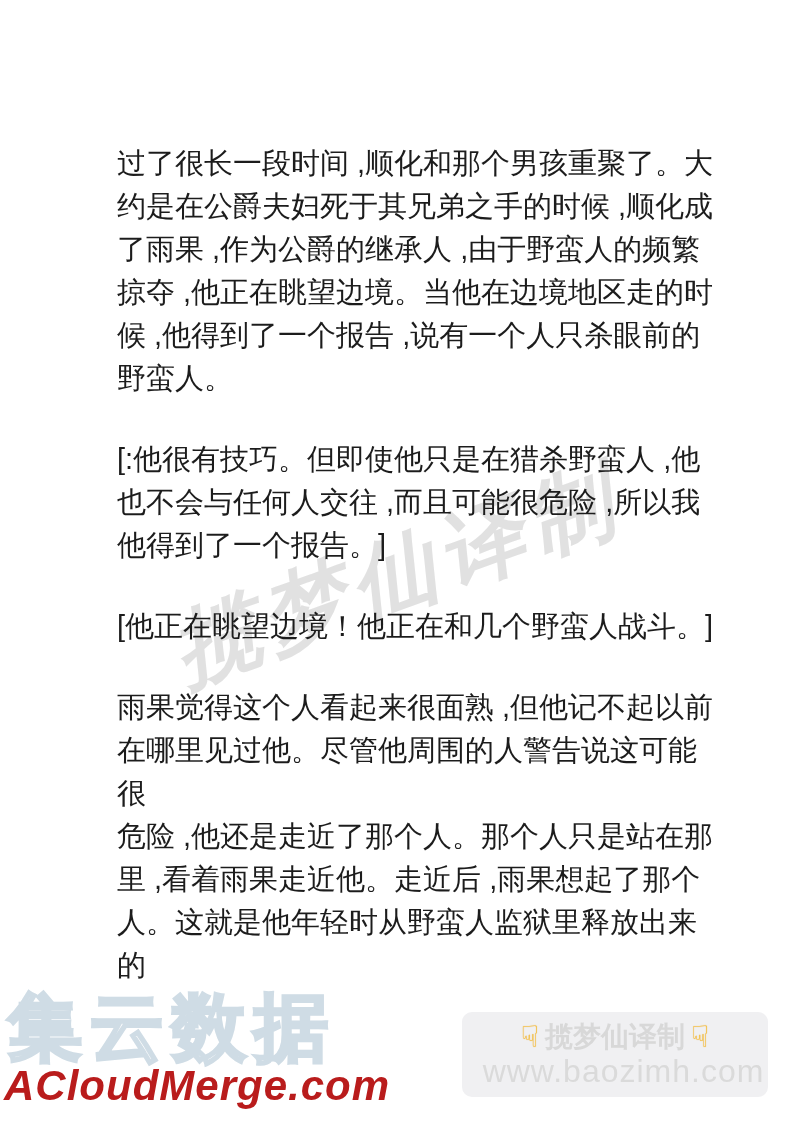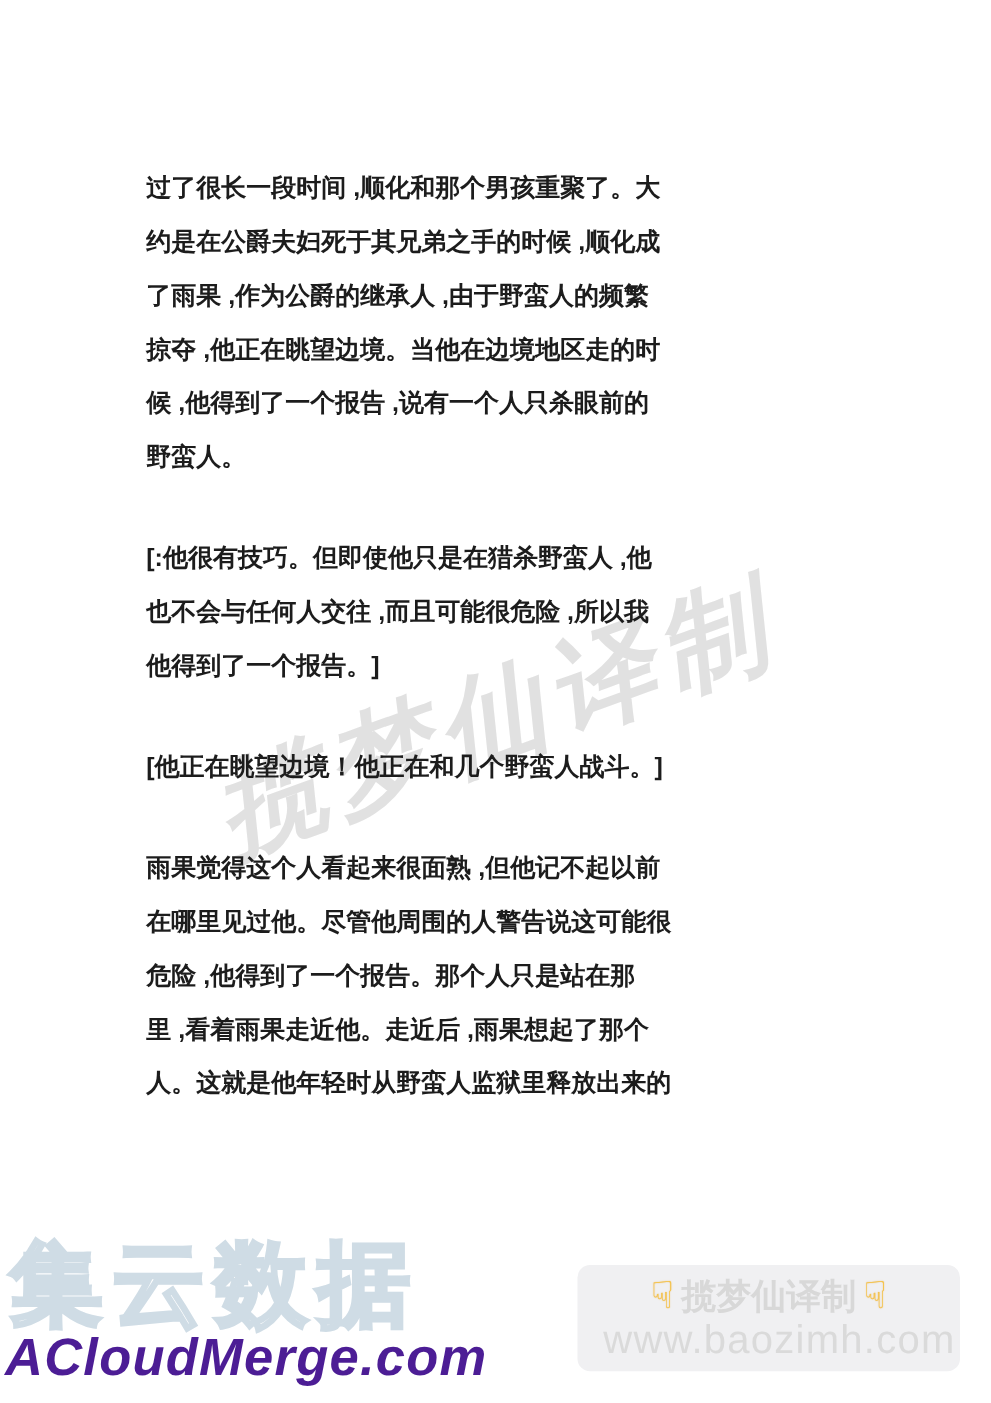--- a/index.html
+++ b/index.html
@@ -18,27 +18,27 @@
 
   
   .article {
     position: absolute;
     left: 117px;
     top: 130px;
     width: 600px;
     z-index: 2;
   }
   .paragraph {
-    font-size: 20px;
+    font-size: 29px;
     line-height: 43px;
     color: #1c1c1c;
     letter-spacing: 0px;
     white-space: pre-line;
-    margin: 0 0 38px 0;
-    font-weight: 700;
+    margin: 12px 0 38px 0;
+    font-weight: 400;
   }
 
   
   .wm-diagonal {
     position: absolute;
     left: 175px;
     top: 600px;
     z-index: 1;
     font-size: 86px;
     line-height: 110px;
@@ -69,21 +69,21 @@
   }
   .wm-brand-en {
     position: absolute;
     left: 4px;
     top: 1062px;
     z-index: 3;
     font-size: 42px;
     font-weight: bold;
     font-style: italic;
     letter-spacing: 1px;
-    color: #4c1d95;
+    color: #b91c1c;
     white-space: nowrap;
   }
 
   
   .promo {
     position: absolute;
     left: 462px;
     top: 1012px;
     width: 306px;
     height: 85px;
@@ -132,21 +132,21 @@
 了雨果 ,作为公爵的继承人 ,由于野蛮人的频繁
 掠夺 ,他正在眺望边境。当他在边境地区走的时
 候 ,他得到了一个报告 ,说有一个人只杀眼前的
 野蛮人。</p>
     <p class="paragraph">[:他很有技巧。但即使他只是在猎杀野蛮人 ,他
 也不会与任何人交往 ,而且可能很危险 ,所以我
 他得到了一个报告。]</p>
     <p class="paragraph">[他正在眺望边境！他正在和几个野蛮人战斗。]</p>
     <p class="paragraph">雨果觉得这个人看起来很面熟 ,但他记不起以前
 在哪里见过他。尽管他周围的人警告说这可能很
-危险 ,他得到了一个报告。那个人只是站在那
+危险 ,他还是走近了那个人。那个人只是站在那
 里 ,看着雨果走近他。走近后 ,雨果想起了那个
 人。这就是他年轻时从野蛮人监狱里释放出来的</p>
   </div>
 
   <div class="wm-brand-cn">集云数据</div>
   <div class="wm-brand-en">ACloudMerge.com</div>
 
   <div class="promo">
     <div class="promo-line1">
       <span class="promo-hand">☟</span>

